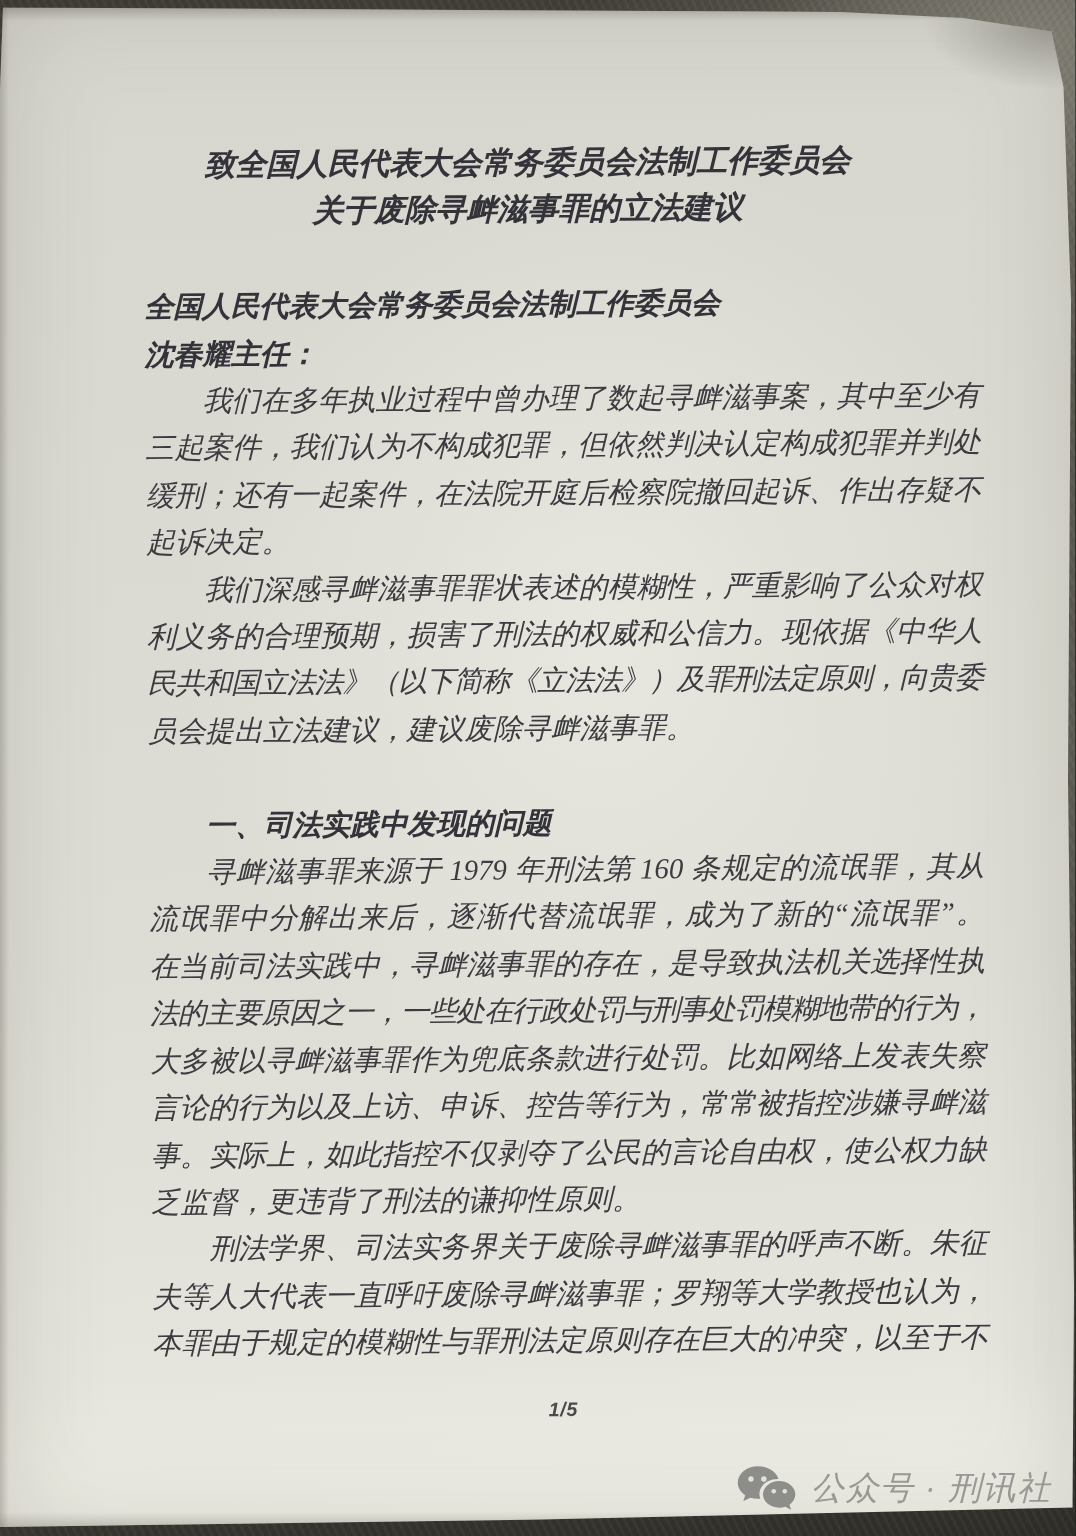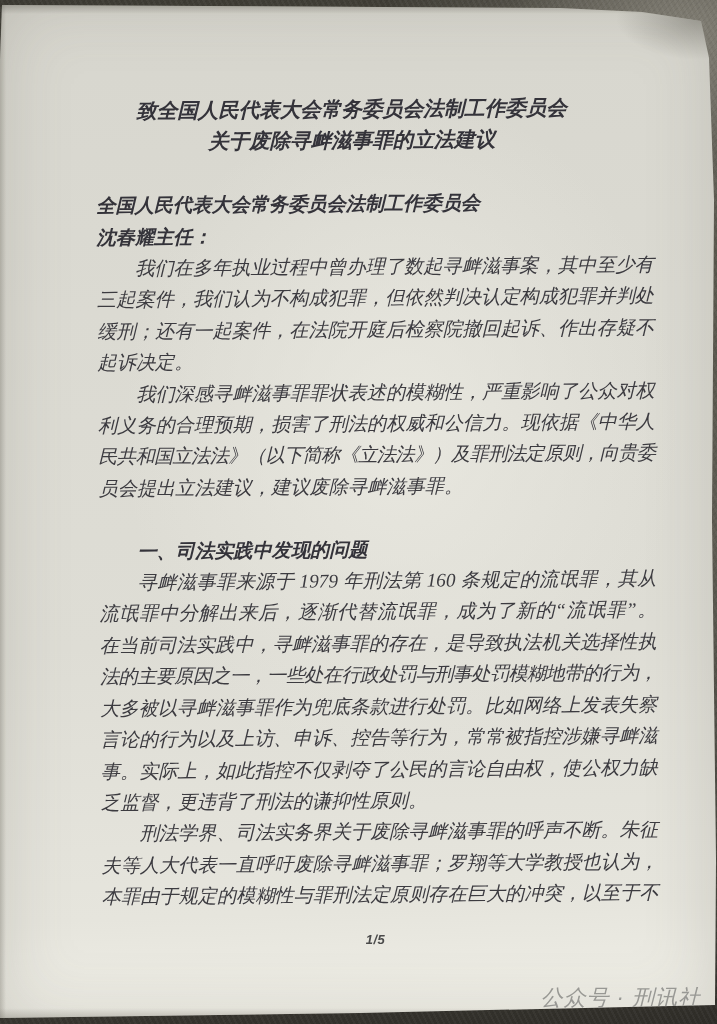--- a/index.html
+++ b/index.html
@@ -52,21 +52,21 @@
   .b  { font-weight:bold; color:#34333a; }
   .spacer { height:31.4px; }
   .pagenum {
     margin-top:21px; text-align:center; padding-right:10px;
     font-family:"Liberation Sans", sans-serif; font-size:13px; font-weight:bold;
     color:#4a4a4a; letter-spacing:.5px;
   }
   .watermark {
     position:absolute; top:974px; right:16px; height:36px;
     display:flex; align-items:center; gap:9px;
-    font-family:"Liberation Sans", sans-serif; font-size:22px; color:#989894;flex-direction:column;
+    font-family:"Liberation Sans", sans-serif; font-size:22px; color:#989894;
   }
   .watermark .wm-text { letter-spacing:1px; white-space:nowrap; }
   .wm-icon { display:block; }
 </style>
 </head>
 <body>
 
 <div class="photo">
   <div class="paper">
     <div class="content">

